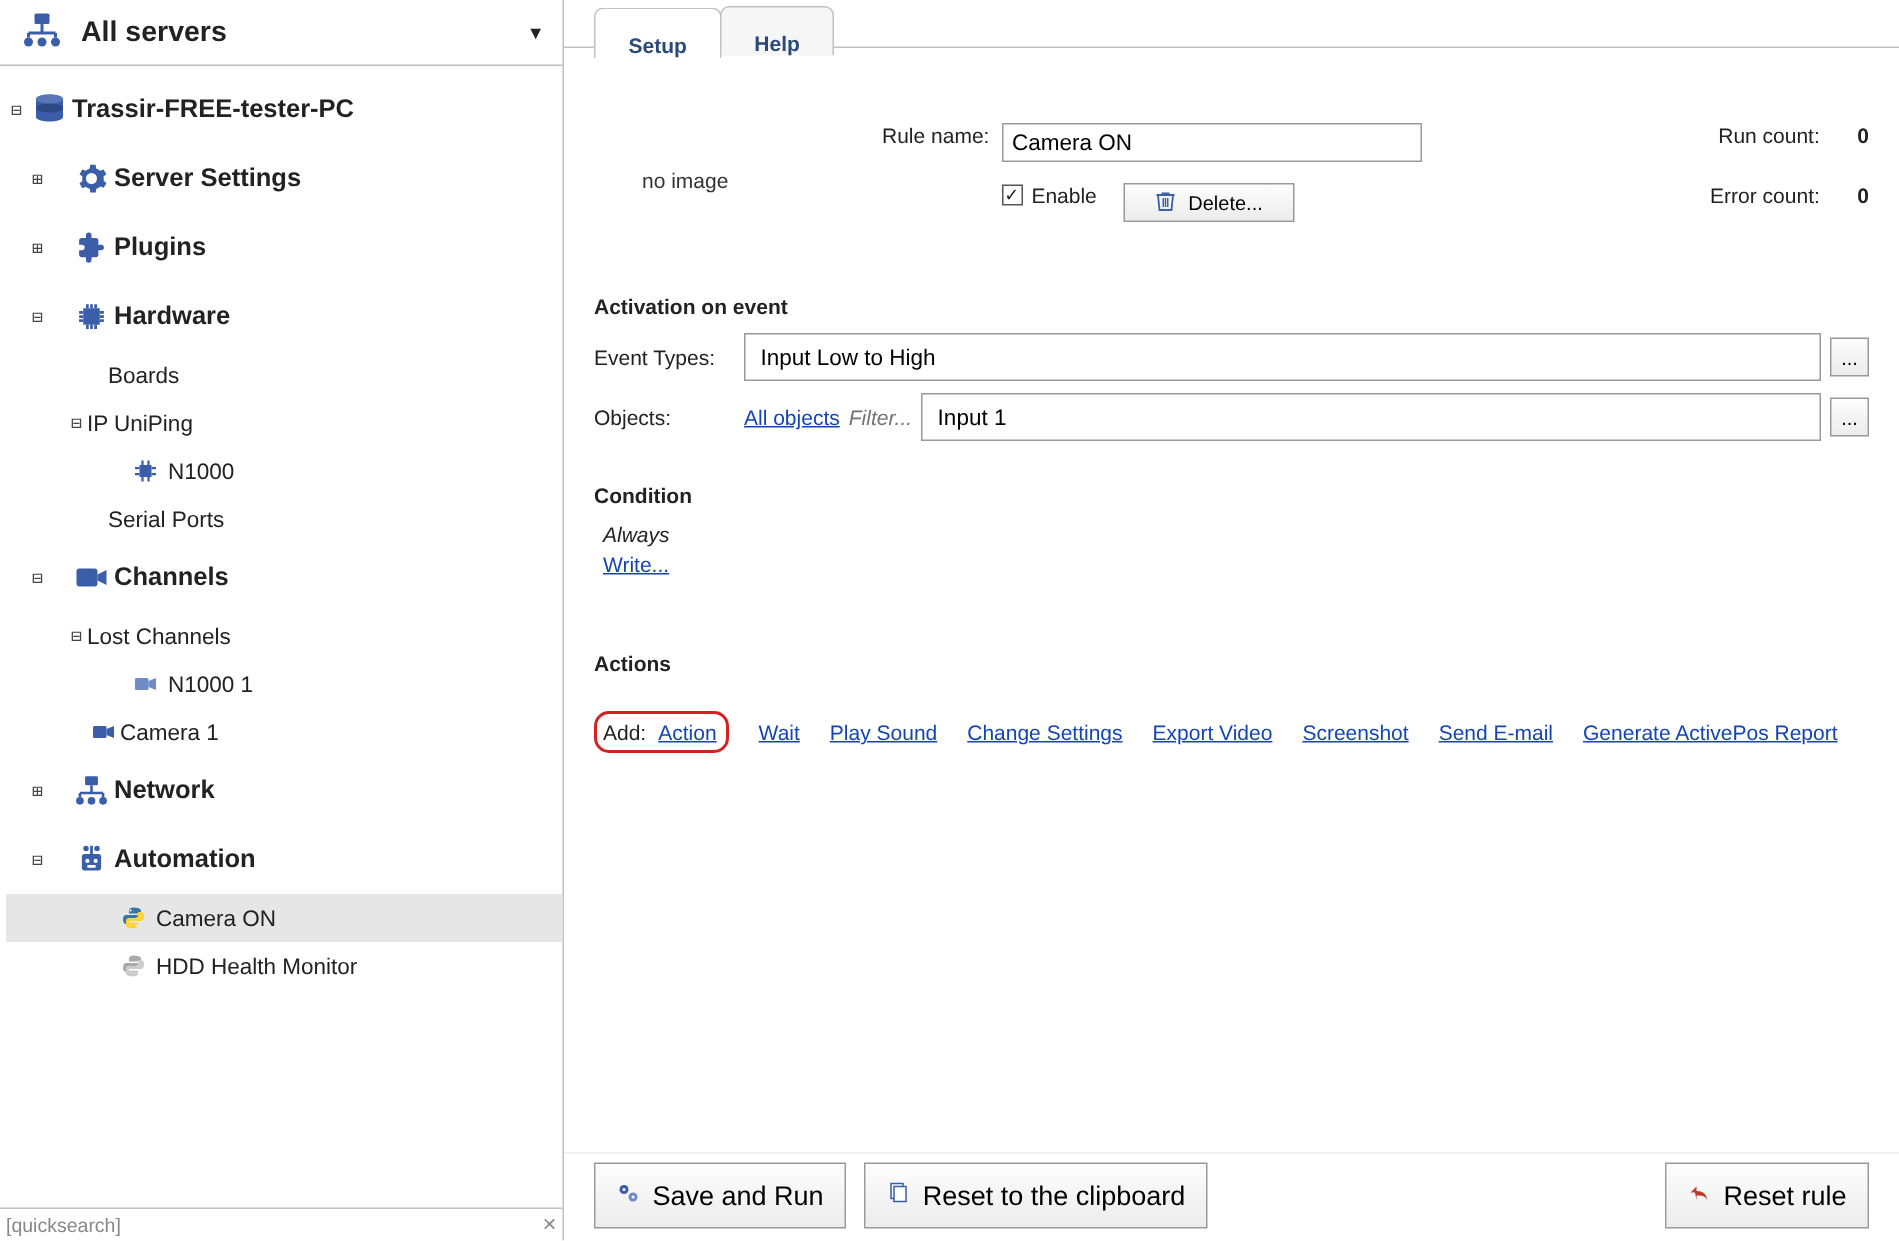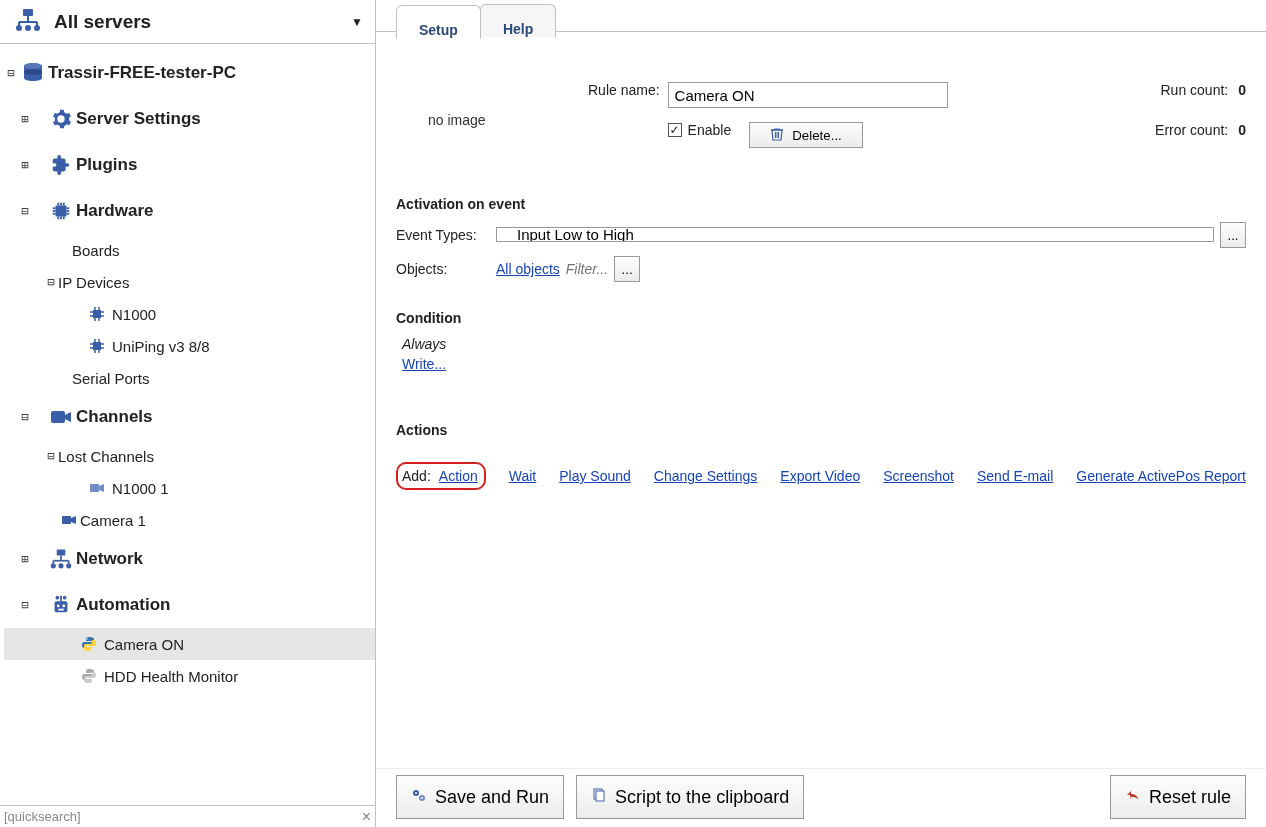--- a/index.html
+++ b/index.html
@@ -104,21 +104,21 @@
 .row .lab { width: 92px; text-align: right; padding-right: 8px; font-size: 14px; }
 .no-image { color: #333; font-size: 14px; margin: 4px 0 2px 32px; }
 input[type=text].field {
   border: 1px solid #999;
   padding: 3px 6px;
   font-size: 15px;
   height: 26px;
   background: #fff;
 }
 .rule-name-field { width: 280px; }
-.counts { margin-left: auto; display: flex; gap: 6px; align-items: center; font-size: 14px; }
+.counts { margin-left: auto; display: flex; gap: 21px; align-items: center; font-size: 14px; }
 .counts .v { font-weight: 700; margin-left: 4px; }
 .delete-btn {
   border: 1px solid #999;
   background: linear-gradient(#fdfdfd,#ececec);
   padding: 2px 20px;
   height: 26px;
   display: inline-flex;
   align-items: center;
   gap: 8px;
   cursor: pointer;
@@ -130,36 +130,36 @@
   display: inline-flex; align-items: center; justify-content: center;
   font-size: 12px;
 }
 .section-head { font-weight: 700; margin: 42px 0 10px 0; font-size: 14px; }
 .field-row { display: flex; align-items: center; gap: 6px; margin-bottom: 8px; }
 .field-row .flab { width: 94px; font-size: 14px; }
 .et-field { flex: 1; }
 input.et-input {
   width: 100%;
   border: 1px solid #999;
-  padding: 3px 20px;
-  height: 15px;
+  padding: 3px 10px;
+  height: 32px;
   font-size: 15px;
 }
 .btn-ell {
   width: 26px; height: 26px;
   border: 1px solid #999;
   background: linear-gradient(#fdfdfd,#ececec);
   display: inline-flex; align-items: center; justify-content: center;
   cursor: pointer;
 }
 a.link { color: #1544b8; text-decoration: underline; cursor: pointer; }
 .italic { font-style: italic; }
 .cond-block { margin-top: 6px; }
 .cond-block div { margin-bottom: 4px; }
-.add-row { display: flex; align-items: center; gap: 20px; flex-wrap: wrap; justify-content: space-between; }
+.add-row { display: flex; align-items: center; gap: 20px; flex-wrap: wrap; }
 .add-row .label { font-size: 14px; }
 .highlight-box {
   border: 2px solid #d6201f;
   border-radius: 10px;
   padding: 4px 6px 4px 4px;
   display: inline-flex;
   align-items: center;
   gap: 8px;
 }
 .footer {
@@ -272,57 +272,39 @@
       </span>
       <span class="tree-label bold">Hardware</span>
     </div>
 
     <div class="tree-row" style="padding-left:54px">
       <span class="exp blank">·</span>
       <span class="tree-label">Boards</span>
     </div>
     <div class="tree-row" style="padding-left:40px">
       <span class="exp">⊟</span>
-      <span class="tree-label">IP Devices</span>
+      <span class="tree-label">IP UniPing</span>
     </div>
     <div class="tree-row" style="padding-left:78px">
       <span class="tico sm">
         <svg viewBox="0 0 16 16">
             <rect x="4" y="4" width="8" height="8" fill="#3a5ea8"></rect>
             <g stroke="#3a5ea8" stroke-width="1.5">
               <line x1="6" y1="1" x2="6" y2="4"></line>
               <line x1="10" y1="1" x2="10" y2="4"></line>
               <line x1="6" y1="12" x2="6" y2="15"></line>
               <line x1="10" y1="12" x2="10" y2="15"></line>
               <line x1="1" y1="6" x2="4" y2="6"></line>
               <line x1="1" y1="10" x2="4" y2="10"></line>
               <line x1="12" y1="6" x2="15" y2="6"></line>
               <line x1="12" y1="10" x2="15" y2="10"></line>
             </g>
           </svg>
       </span>
       <span class="tree-label">N1000</span>
-    </div>
-    <div class="tree-row" style="padding-left:78px">
-      <span class="tico sm">
-        <svg viewBox="0 0 16 16">
-            <rect x="4" y="4" width="8" height="8" fill="#3a5ea8"></rect>
-            <g stroke="#3a5ea8" stroke-width="1.5">
-              <line x1="6" y1="1" x2="6" y2="4"></line>
-              <line x1="10" y1="1" x2="10" y2="4"></line>
-              <line x1="6" y1="12" x2="6" y2="15"></line>
-              <line x1="10" y1="12" x2="10" y2="15"></line>
-              <line x1="1" y1="6" x2="4" y2="6"></line>
-              <line x1="1" y1="10" x2="4" y2="10"></line>
-              <line x1="12" y1="6" x2="15" y2="6"></line>
-              <line x1="12" y1="10" x2="15" y2="10"></line>
-            </g>
-          </svg>
-      </span>
-      <span class="tree-label">UniPing v3 8/8</span>
     </div>
     <div class="tree-row" style="padding-left:54px">
       <span class="exp blank">·</span>
       <span class="tree-label">Serial Ports</span>
     </div>
 
     <div class="tree-row big" style="padding-left:14px">
       <span class="exp">⊟</span>
       <span class="conn"></span>
       <span class="tico">
@@ -479,20 +461,21 @@
       <div class="et-field"><input class="et-input" type="text" value="Input Low to High" style=""></div>
       <button class="btn-ell">
           <span>...</span>
         </button>
     </div>
 
     <div class="field-row">
       <span class="flab">Objects:</span>
       <a class="link">All objects</a>
       <span class="filter-label">Filter...</span>
+      <input class="et-input obj-input" type="text" style="flex: 1 1 0%;" value="Input 1">
       <button class="btn-ell">
           <span>...</span>
         </button>
     </div>
 
     <div class="section-head" style="margin-top:28px">Condition</div>
     <div class="cond-block">
       <div class="italic" style="margin-left:6px">Always</div>
       <div><a class="link" style="margin-left:6px">Write...</a></div>
     </div>
@@ -527,21 +510,21 @@
       </span>
       <span>Save and Run</span>
     </button>
     <button class="toolbar">
       <span>
         <svg viewBox="0 0 16 16">
             <rect x="3" y="2" width="8" height="10" fill="none" stroke="#3a5ea8"></rect>
             <rect x="5" y="4" width="8" height="10" fill="#fff" stroke="#3a5ea8"></rect>
           </svg>
       </span>
-      <span>Script to the clipboard</span>
+      <span>Reset to the clipboard</span>
     </button>
     <span class="spacer"></span>
     <button class="toolbar">
       <span>
         <svg viewBox="0 0 16 16">
             <path d="M5 8H2l4-4v3c4 0 7 2 7 6-1-3-4-3-7-3v3z" fill="#c0392b"></path>
           </svg>
       </span>
       <span>Reset rule</span>
     </button>

